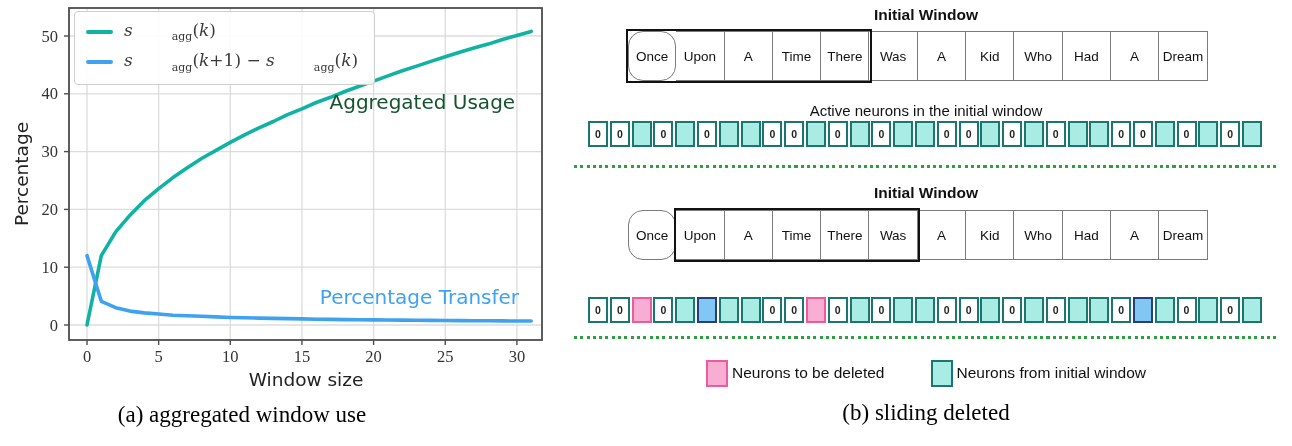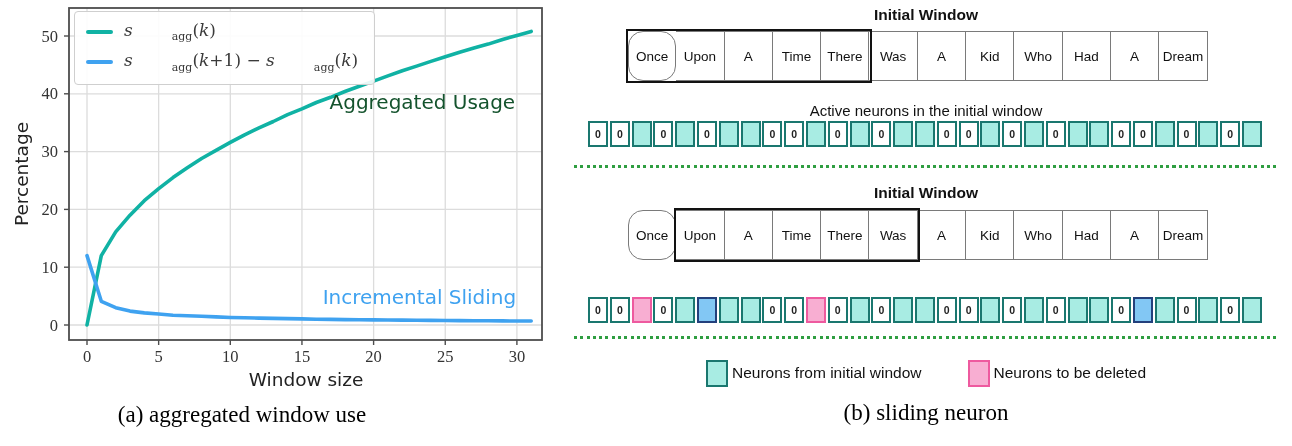--- a/index.html
+++ b/index.html
@@ -109,21 +109,21 @@
             <span class="legend-line" style="background: rgb(16, 178, 164);"></span>
             <span class="legend-math"><i>s</i><sub>agg</sub>(<i>k</i>)</span>
           </div>
           <div class="legend-row">
             <span class="legend-line" style="background: rgb(63, 162, 240);"></span>
             <span class="legend-math"><i>s</i><sub>agg</sub>(<i>k</i>+1) − <i>s</i><sub>agg</sub>(<i>k</i>)</span>
           </div>
         </div>
       <div>
           <div class="anno" style="left: 410.322px; top: 101.892px; color: #14532d;">Aggregated Usage</div>
-          <div class="anno" style="left: 407.456px; top: 296.678px; color: rgb(63, 162, 240);">Incremental Sliding</div>
+          <div class="anno" style="left: 407.456px; top: 296.678px; color: rgb(63, 162, 240);">Percentage Transfer</div>
         </div>
     </div>
     <div class="fig-caption caption-a">(a) aggregated window use</div>
   </div>
 
   <div class="panel-b">
       <div class="pb-title" style="top: 6px;">Initial Window</div>
       <div class="word-row" style="top: 31px;">
         <div class="wcell">Once</div>
         <div class="wcell">Upon</div>
@@ -219,26 +219,26 @@
         <div class="ncell" style="background: rgb(130, 199, 244); border-color: rgb(35, 64, 124);"></div>
         <div class="ncell" style="background: rgb(168, 236, 227); border-color: rgb(26, 119, 111);"></div>
         <div class="ncell" style="background: rgb(255, 255, 255); border-color: rgb(26, 119, 111);">0</div>
         <div class="ncell" style="background: rgb(168, 236, 227); border-color: rgb(26, 119, 111);"></div>
         <div class="ncell" style="background: rgb(255, 255, 255); border-color: rgb(26, 119, 111);">0</div>
         <div class="ncell" style="background: rgb(168, 236, 227); border-color: rgb(26, 119, 111);"></div>
       </div>
       <div class="divider" style="top: 336px;"></div>
       <div class="pb-legend">
         <div class="pb-legend-item">
+          <div class="lswatch" style="background: rgb(248, 174, 210); border-color: rgb(238, 90, 159);"></div>
+          <div class="llabel">Neurons to be deleted</div>
+        </div>
+        <div class="pb-legend-item">
           <div class="lswatch" style="background: rgb(168, 236, 227); border-color: rgb(26, 119, 111);"></div>
           <div class="llabel">Neurons from initial window</div>
         </div>
-        <div class="pb-legend-item">
-          <div class="lswatch" style="background: rgb(248, 174, 210); border-color: rgb(238, 90, 159);"></div>
-          <div class="llabel">Neurons to be deleted</div>
-        </div>
       </div>
     </div>
   <div class="panel-b" style="pointer-events:none;">
-    <div class="fig-caption caption-b">(b) sliding neuron</div>
+    <div class="fig-caption caption-b">(b) sliding deleted</div>
   </div>
 
 </div>
 
 </body></html>

